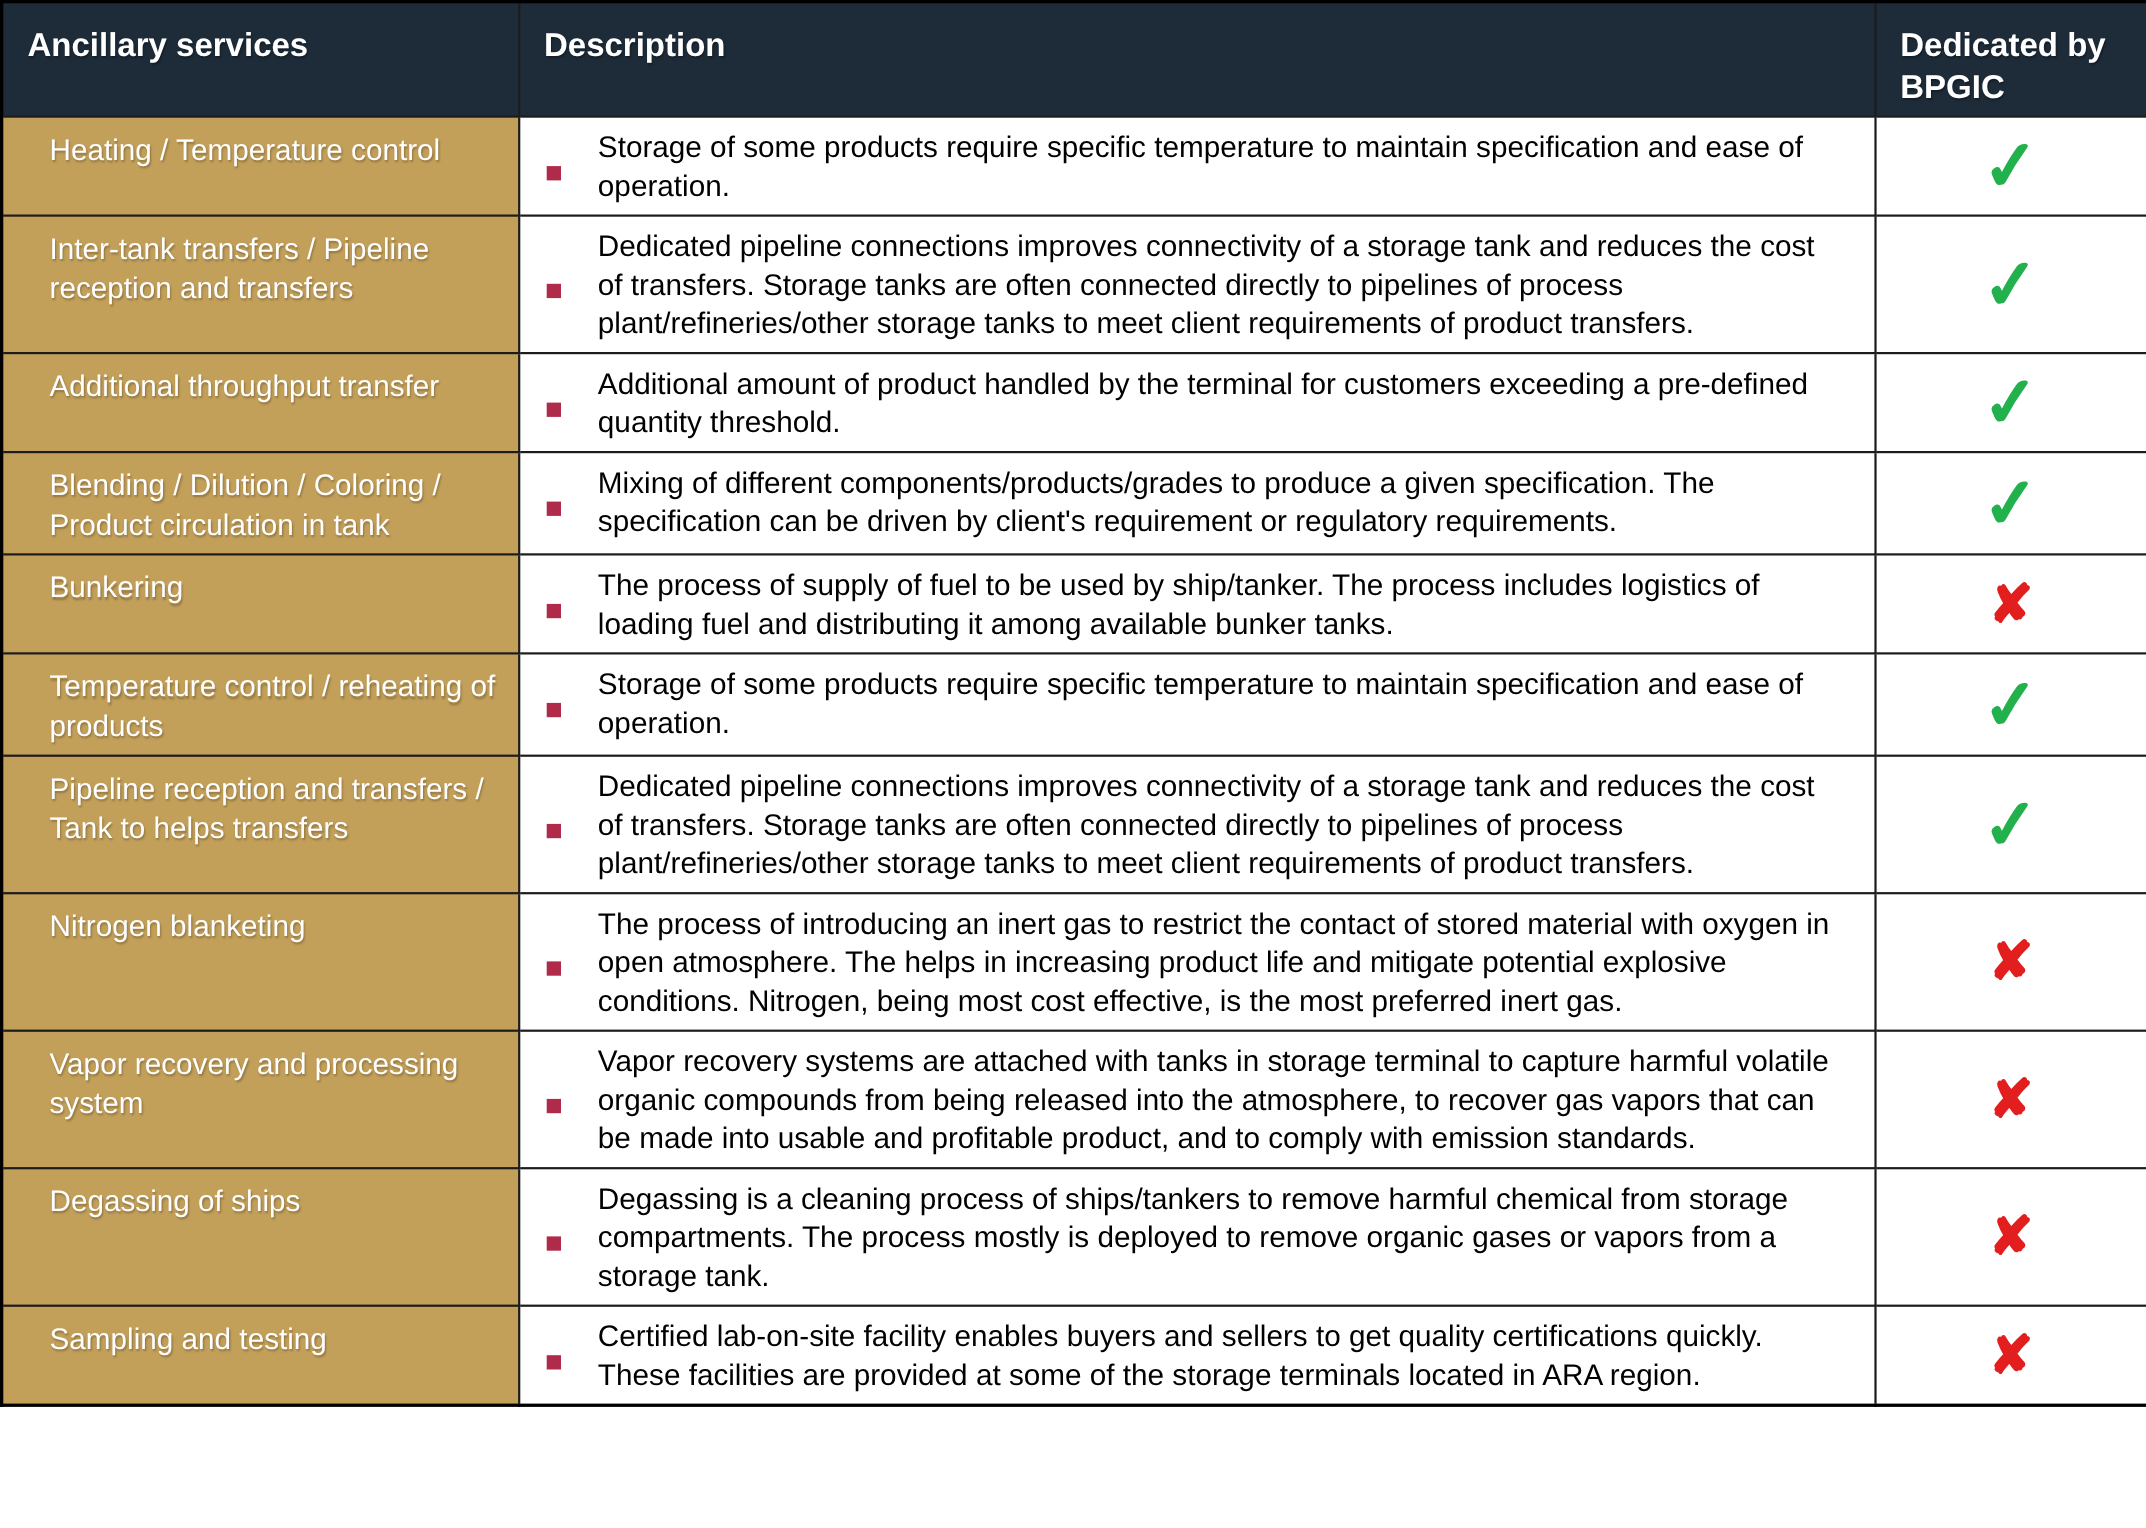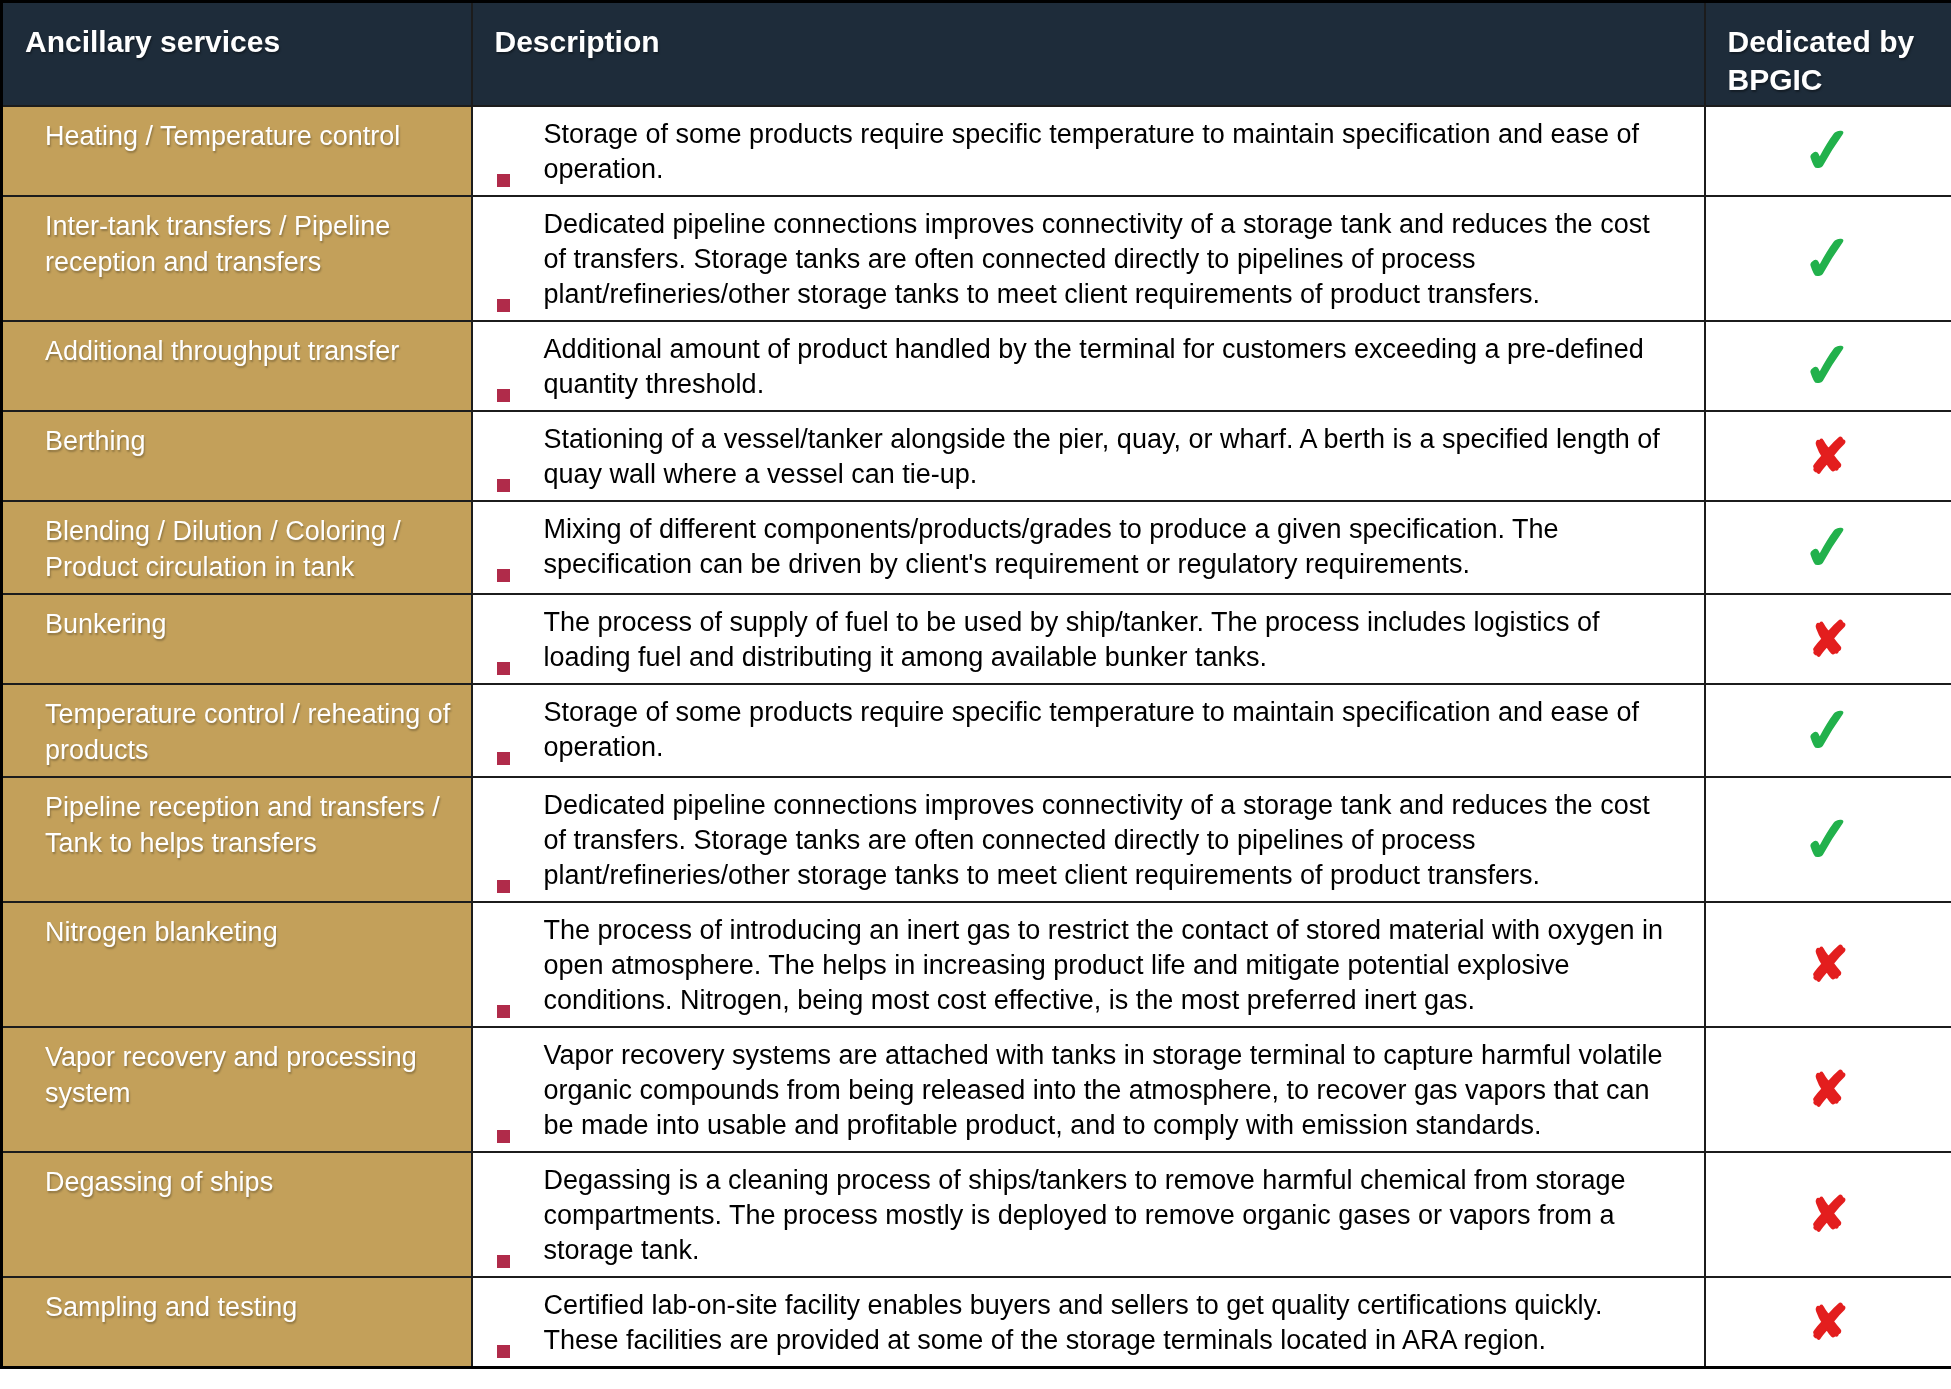--- a/index.html
+++ b/index.html
@@ -44,21 +44,21 @@
     line-height:36px;
     vertical-align:top;
     padding:11px 12px 8px 42px;
     text-shadow:1px 2px 2px rgba(0,0,0,0.28);
   }
   td.desc{
     background:#fff;
     vertical-align:top;
     padding:10px 36px 8px 24px;
   }
-  .desc-wrap{display:flex;align-items:flex-end;}
+  .desc-wrap{display:flex;align-items:center;}
   .bullet{
     flex:0 0 13px;
     width:13px;height:13px;
     background:var(--bullet);
     margin:11px 34px 0 0;
   }
   .desc-text{
     flex:1;
     color:#000;
     font-size:27px;
@@ -138,34 +138,20 @@
       <div class="desc-wrap">
         <span class="bullet"></span>
         <span class="desc-text">Additional amount of product handled by the terminal for customers exceeding a pre-defined quantity threshold.</span>
       </div>
     </td>
     <td class="mark">
       <span class="mark-glyph check">✓</span>
     </td>
   </tr>
 
-  <tr>
-    <td class="svc">
-      <span class="svc-label">Berthing</span>
-    </td>
-    <td class="desc">
-      <div class="desc-wrap">
-        <span class="bullet"></span>
-        <span class="desc-text">Stationing of a vessel/tanker alongside the pier, quay, or wharf. A berth is a specified length of quay wall where a vessel can tie-up.</span>
-      </div>
-    </td>
-    <td class="mark">
-      <span class="mark-glyph cross">✘</span>
-    </td>
-  </tr>
 
   <tr>
     <td class="svc">
       <span class="svc-label">Blending / Dilution / Coloring / Product circulation in tank</span>
     </td>
     <td class="desc">
       <div class="desc-wrap">
         <span class="bullet"></span>
         <span class="desc-text">Mixing of different components/products/grades to produce a given specification. The specification can be driven by client's requirement or regulatory requirements.</span>
       </div>

